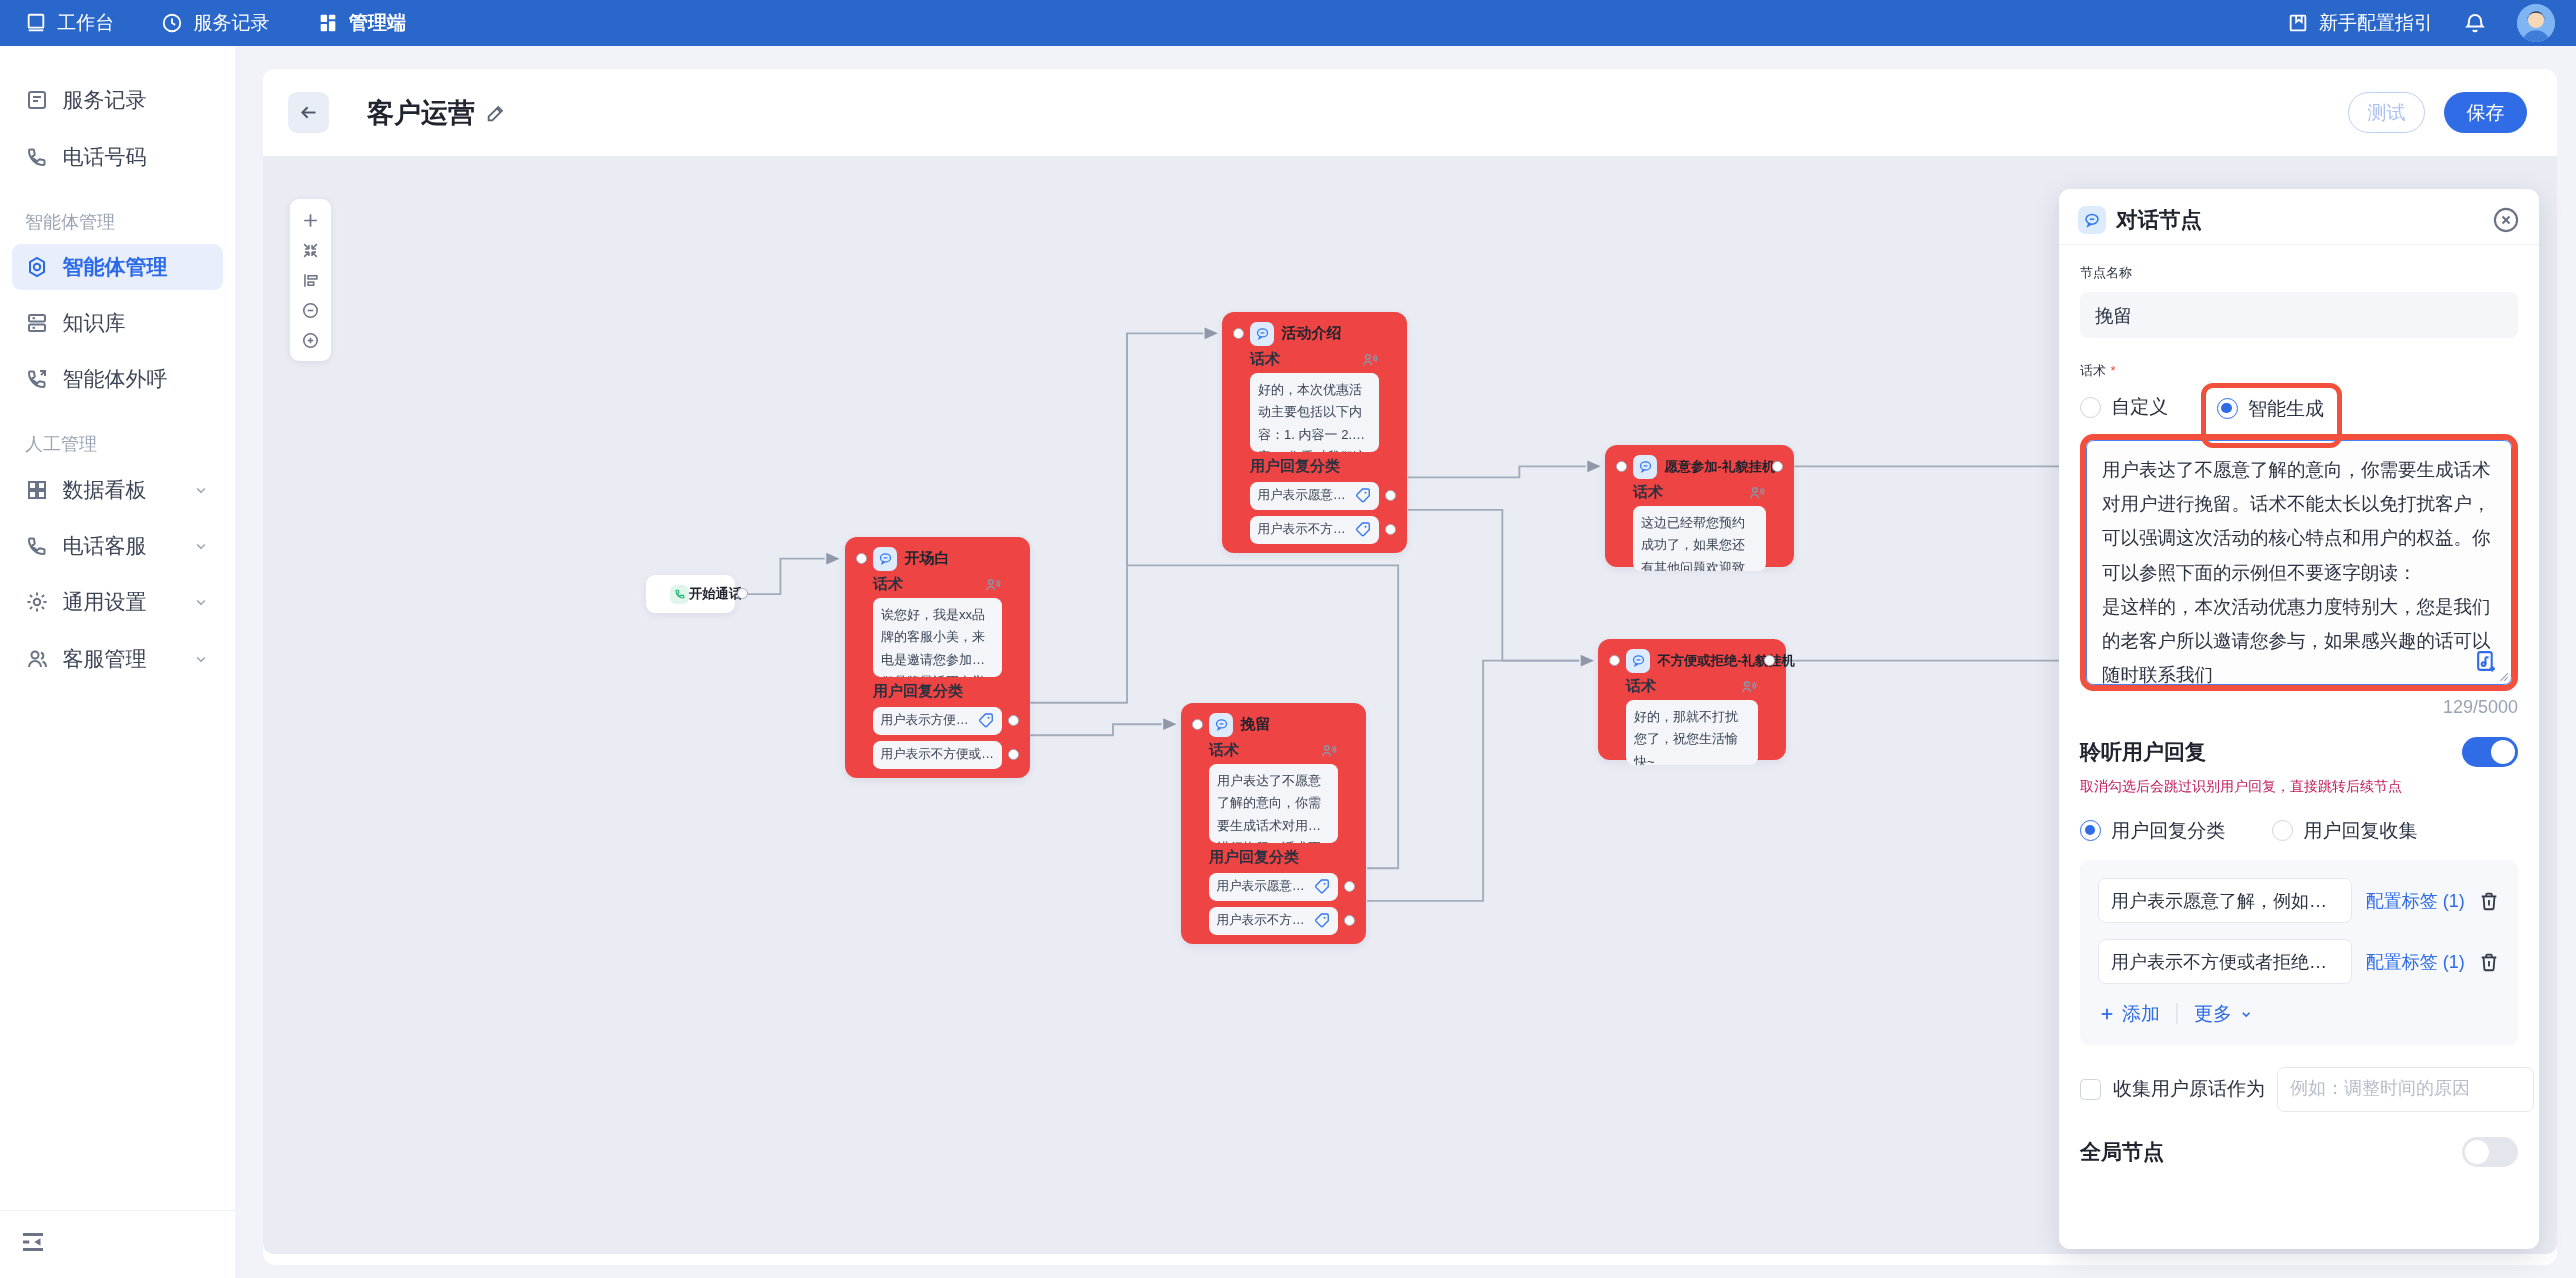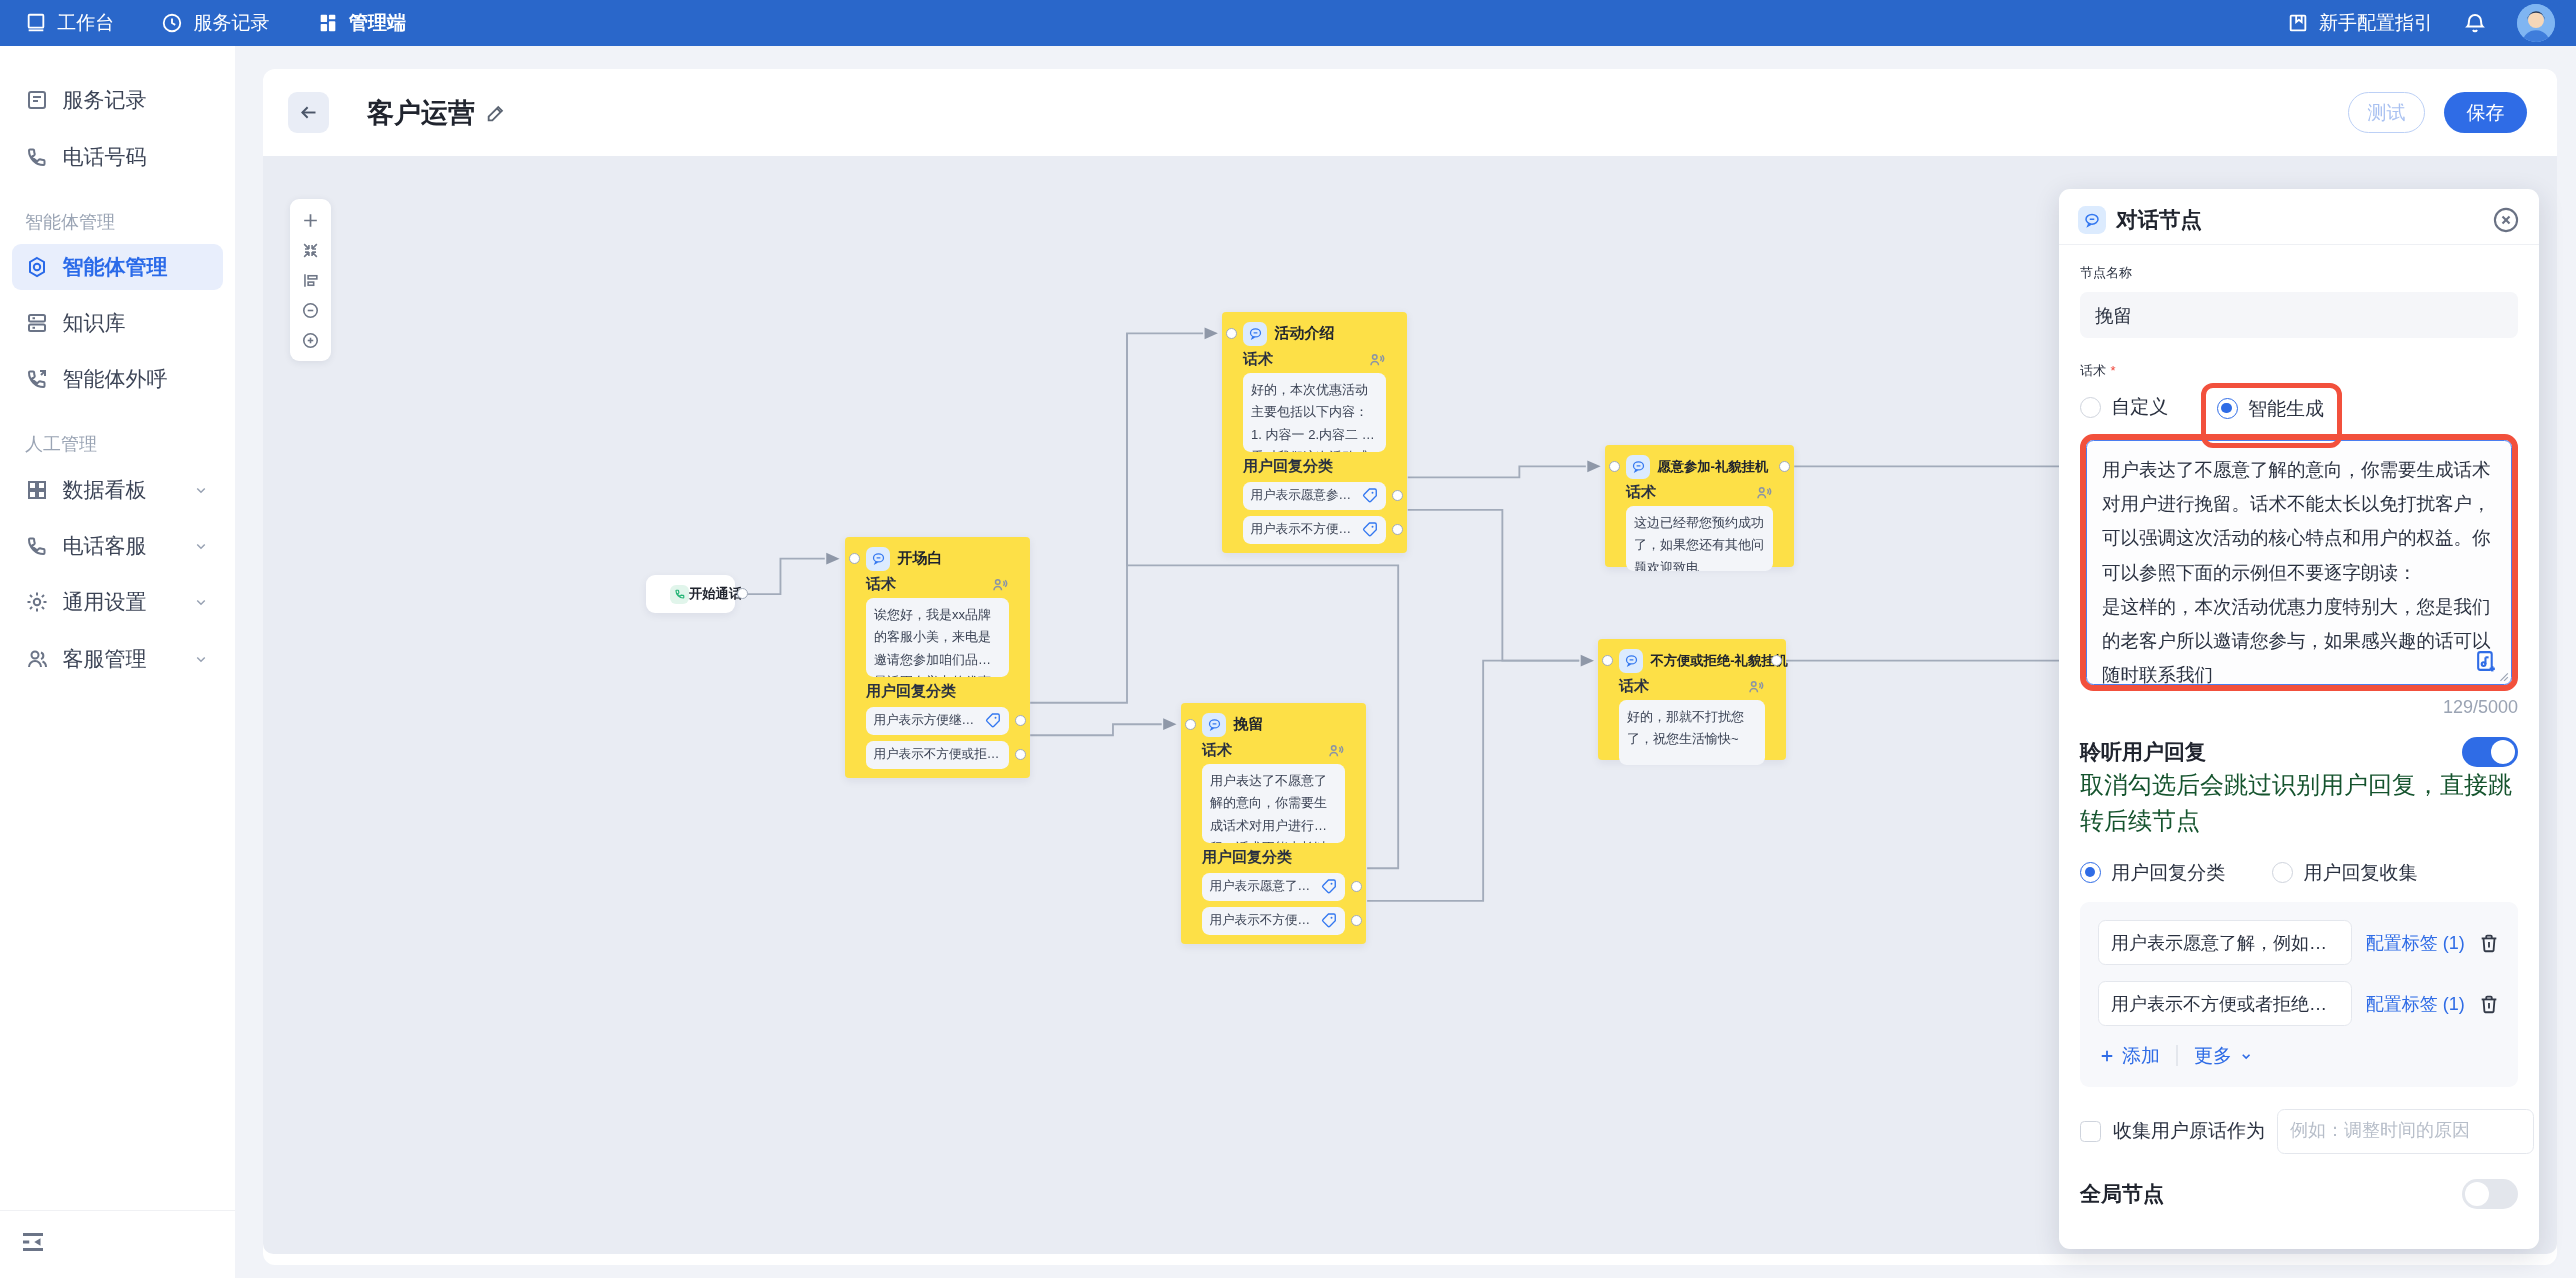--- a/index.html
+++ b/index.html
@@ -38,21 +38,21 @@
   .header-actions{margin-left:auto;display:flex;gap:19px;padding-right:30px}
   .btn{height:41px;border-radius:21px;font-size:19px;display:flex;align-items:center;justify-content:center;cursor:pointer;border:none}
   .btn-test{width:77px;background:#fff;border:1.5px solid #bcd0f6;color:#a9c1f1}
   .btn-save{width:83px;background:#2f6ce6;color:#fff}
   
   .canvas{position:absolute;left:0;top:87px;width:2294px;height:1098px;background:#e9ecf3;border-radius:0 0 10.3px 10.3px;overflow:hidden}
   .edges{position:absolute;left:0;top:0;z-index:1}
   .fc-toolbar{position:absolute;left:27px;top:43px;width:41px;background:#fff;border-radius:9px;box-shadow:0 1.5px 7.4px rgba(25,35,65,.08);display:flex;flex-direction:column;align-items:center;padding:6px 0;z-index:5}
   .fc-tool{width:30px;height:30px;display:flex;align-items:center;justify-content:center;color:#6f7787;cursor:pointer}
   
-  .node{position:absolute;background:#fde047;border-radius:4px;box-shadow:0 2.2px 9px rgba(25,35,65,.07);z-index:3;padding:9px 21px;box-sizing:border-box}
+  .node{position:absolute;background:#ef4444;border-radius:12px;box-shadow:0 2.2px 9px rgba(25,35,65,.07);z-index:3;padding:9px 28px;box-sizing:border-box}
   .node-header{position:relative;display:flex;align-items:center;gap:7.4px;height:25px}
   .node-icon{width:24px;height:24px;border-radius:6.7px;background:#dcebfe;display:flex;align-items:center;justify-content:center;color:#3478f0;flex:0 0 auto}
   .node-title{font-size:15px;font-weight:bold;color:#20242e;white-space:nowrap}
   .node-title.small{font-size:13.3px}
   .sec-row{display:flex;align-items:center;margin-top:4.4px;height:19px}
   .sec-label{font-size:15px;font-weight:bold;color:#2a3140}
   .sec-icon{margin-left:auto;color:#8a94a6;width:18px;height:18px}
   .script-box{margin-top:3.7px;background:#f3f5f9;border-radius:7.4px;padding:6px 8.1px;font-size:13px;line-height:1.72;color:#3a4254}
   .clamp3{display:-webkit-box;-webkit-line-clamp:3;-webkit-box-orient:vertical;overflow:hidden}
   .branch{position:relative;margin-top:6px;background:#f3f5f9;border-radius:7.4px;height:28px;display:flex;align-items:center;padding:0 7.4px;font-size:12.6px;color:#3a4254;gap:4.4px}
@@ -89,21 +89,21 @@
   .ta-resize{position:absolute;right:1.5px;bottom:1.5px;width:13.3px;height:13.3px;color:#9aa3b3}
   .char-count{text-align:right;font-size:18px;color:#9aa3b3;margin-top:6px}
   .sect-row{display:flex;align-items:center;margin-top:19px}
   .sect-title{font-size:21px;font-weight:bold;color:#20242e}
   .toggle{margin-left:auto;width:56px;height:30px;border-radius:15px;position:relative;cursor:pointer}
   .toggle.on{background:#2f6ce6}
   .toggle.off{background:#e3e6ec}
   .toggle .knob{position:absolute;top:3px;width:24px;height:24px;border-radius:50%;background:#fff}
   .toggle.on .knob{right:3px}
   .toggle.off .knob{left:3px}
-  .desc{font-size:24px;color:#14532d;line-height:1.5}
+  .desc{font-size:14px;color:#be185d;margin-top:9px;line-height:1.5}
   .mode-row{display:flex;align-items:center;gap:47px;margin-top:21px}
   .intent-card{margin-top:16.3px;background:#f7f8fb;border-radius:9px;padding:18px;box-sizing:border-box}
   .intent-row{display:flex;align-items:center;gap:13.3px;margin-bottom:16.3px}
   .intent-input{flex:1;min-width:0;height:43px;background:#fff;border:1.5px solid #e4e7ed;border-radius:7.4px;display:flex;align-items:center;padding:0 12px;font-size:18px;color:#2a3140}
   .intent-input span{white-space:nowrap;overflow:hidden;text-overflow:ellipsis}
   .tag-link{font-size:18px;color:#2f6ce6;white-space:nowrap;cursor:pointer}
   .trash{width:22px;height:22px;color:#333a48;cursor:pointer;flex:0 0 auto}
   .intent-actions{display:flex;align-items:center;gap:16.3px;margin-top:3px}
   .link-blue{font-size:19px;color:#2f6ce6;display:flex;align-items:center;gap:6px;cursor:pointer}
   .v-div{width:1.5px;height:21px;background:#e4e7ed}

